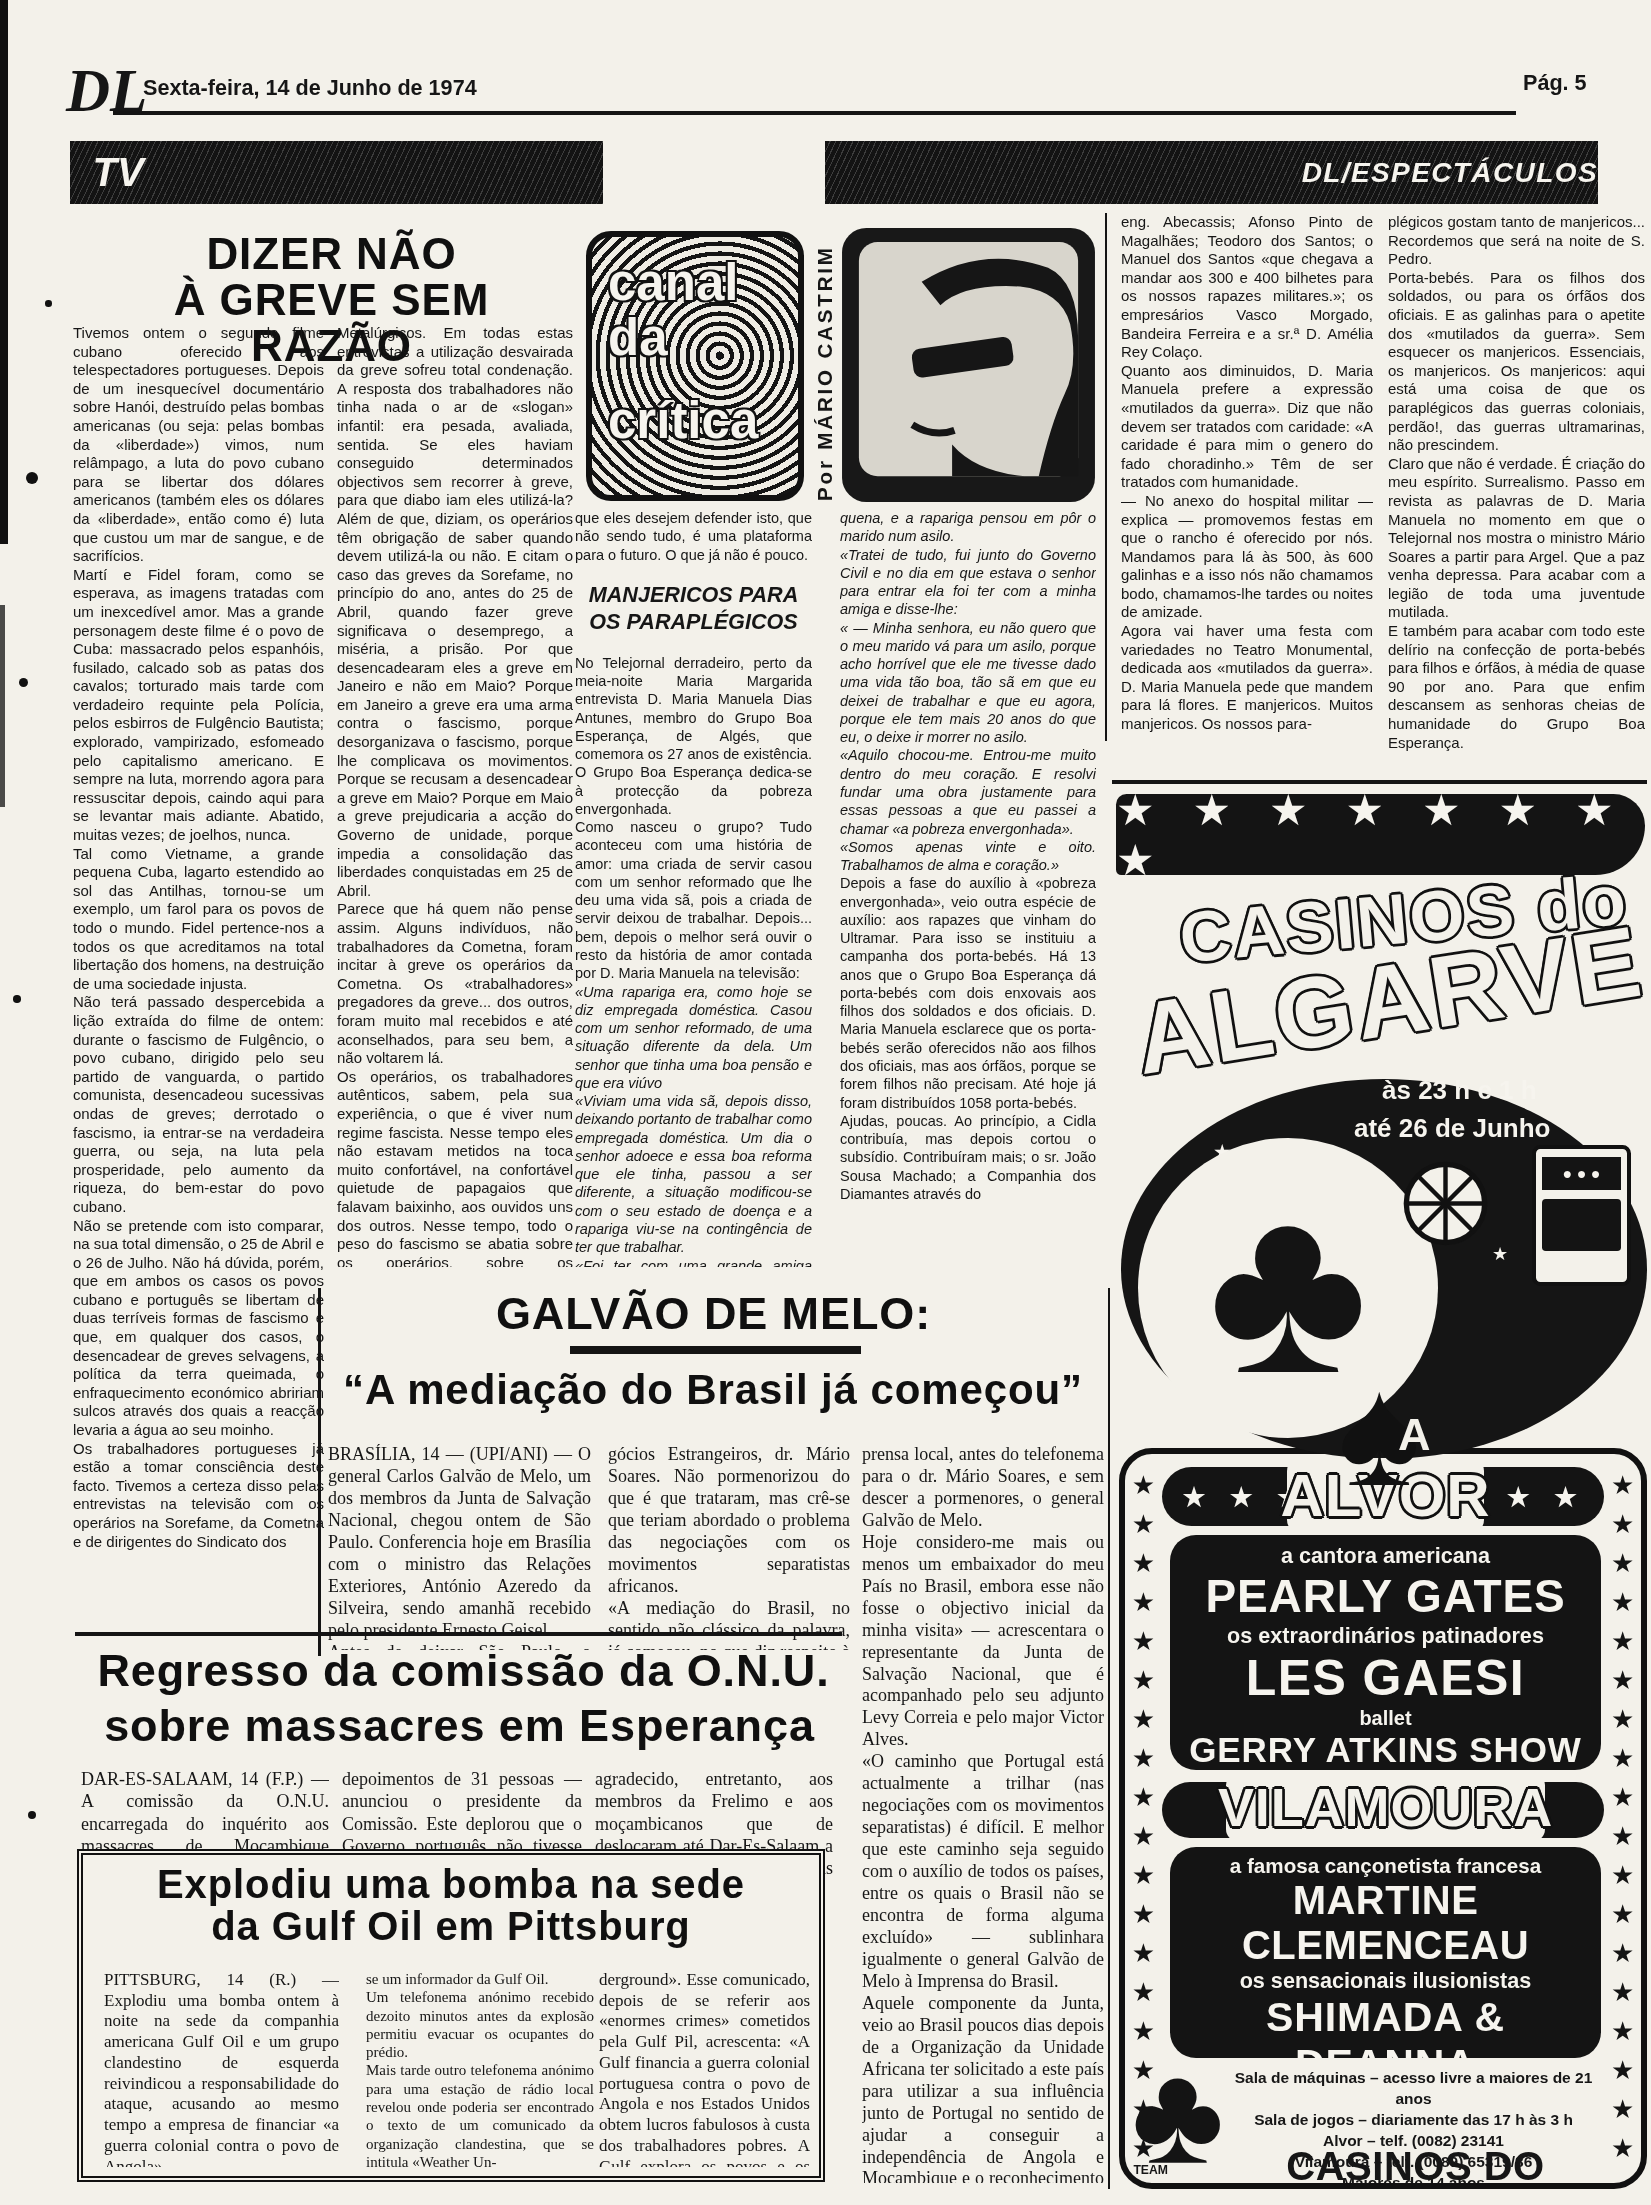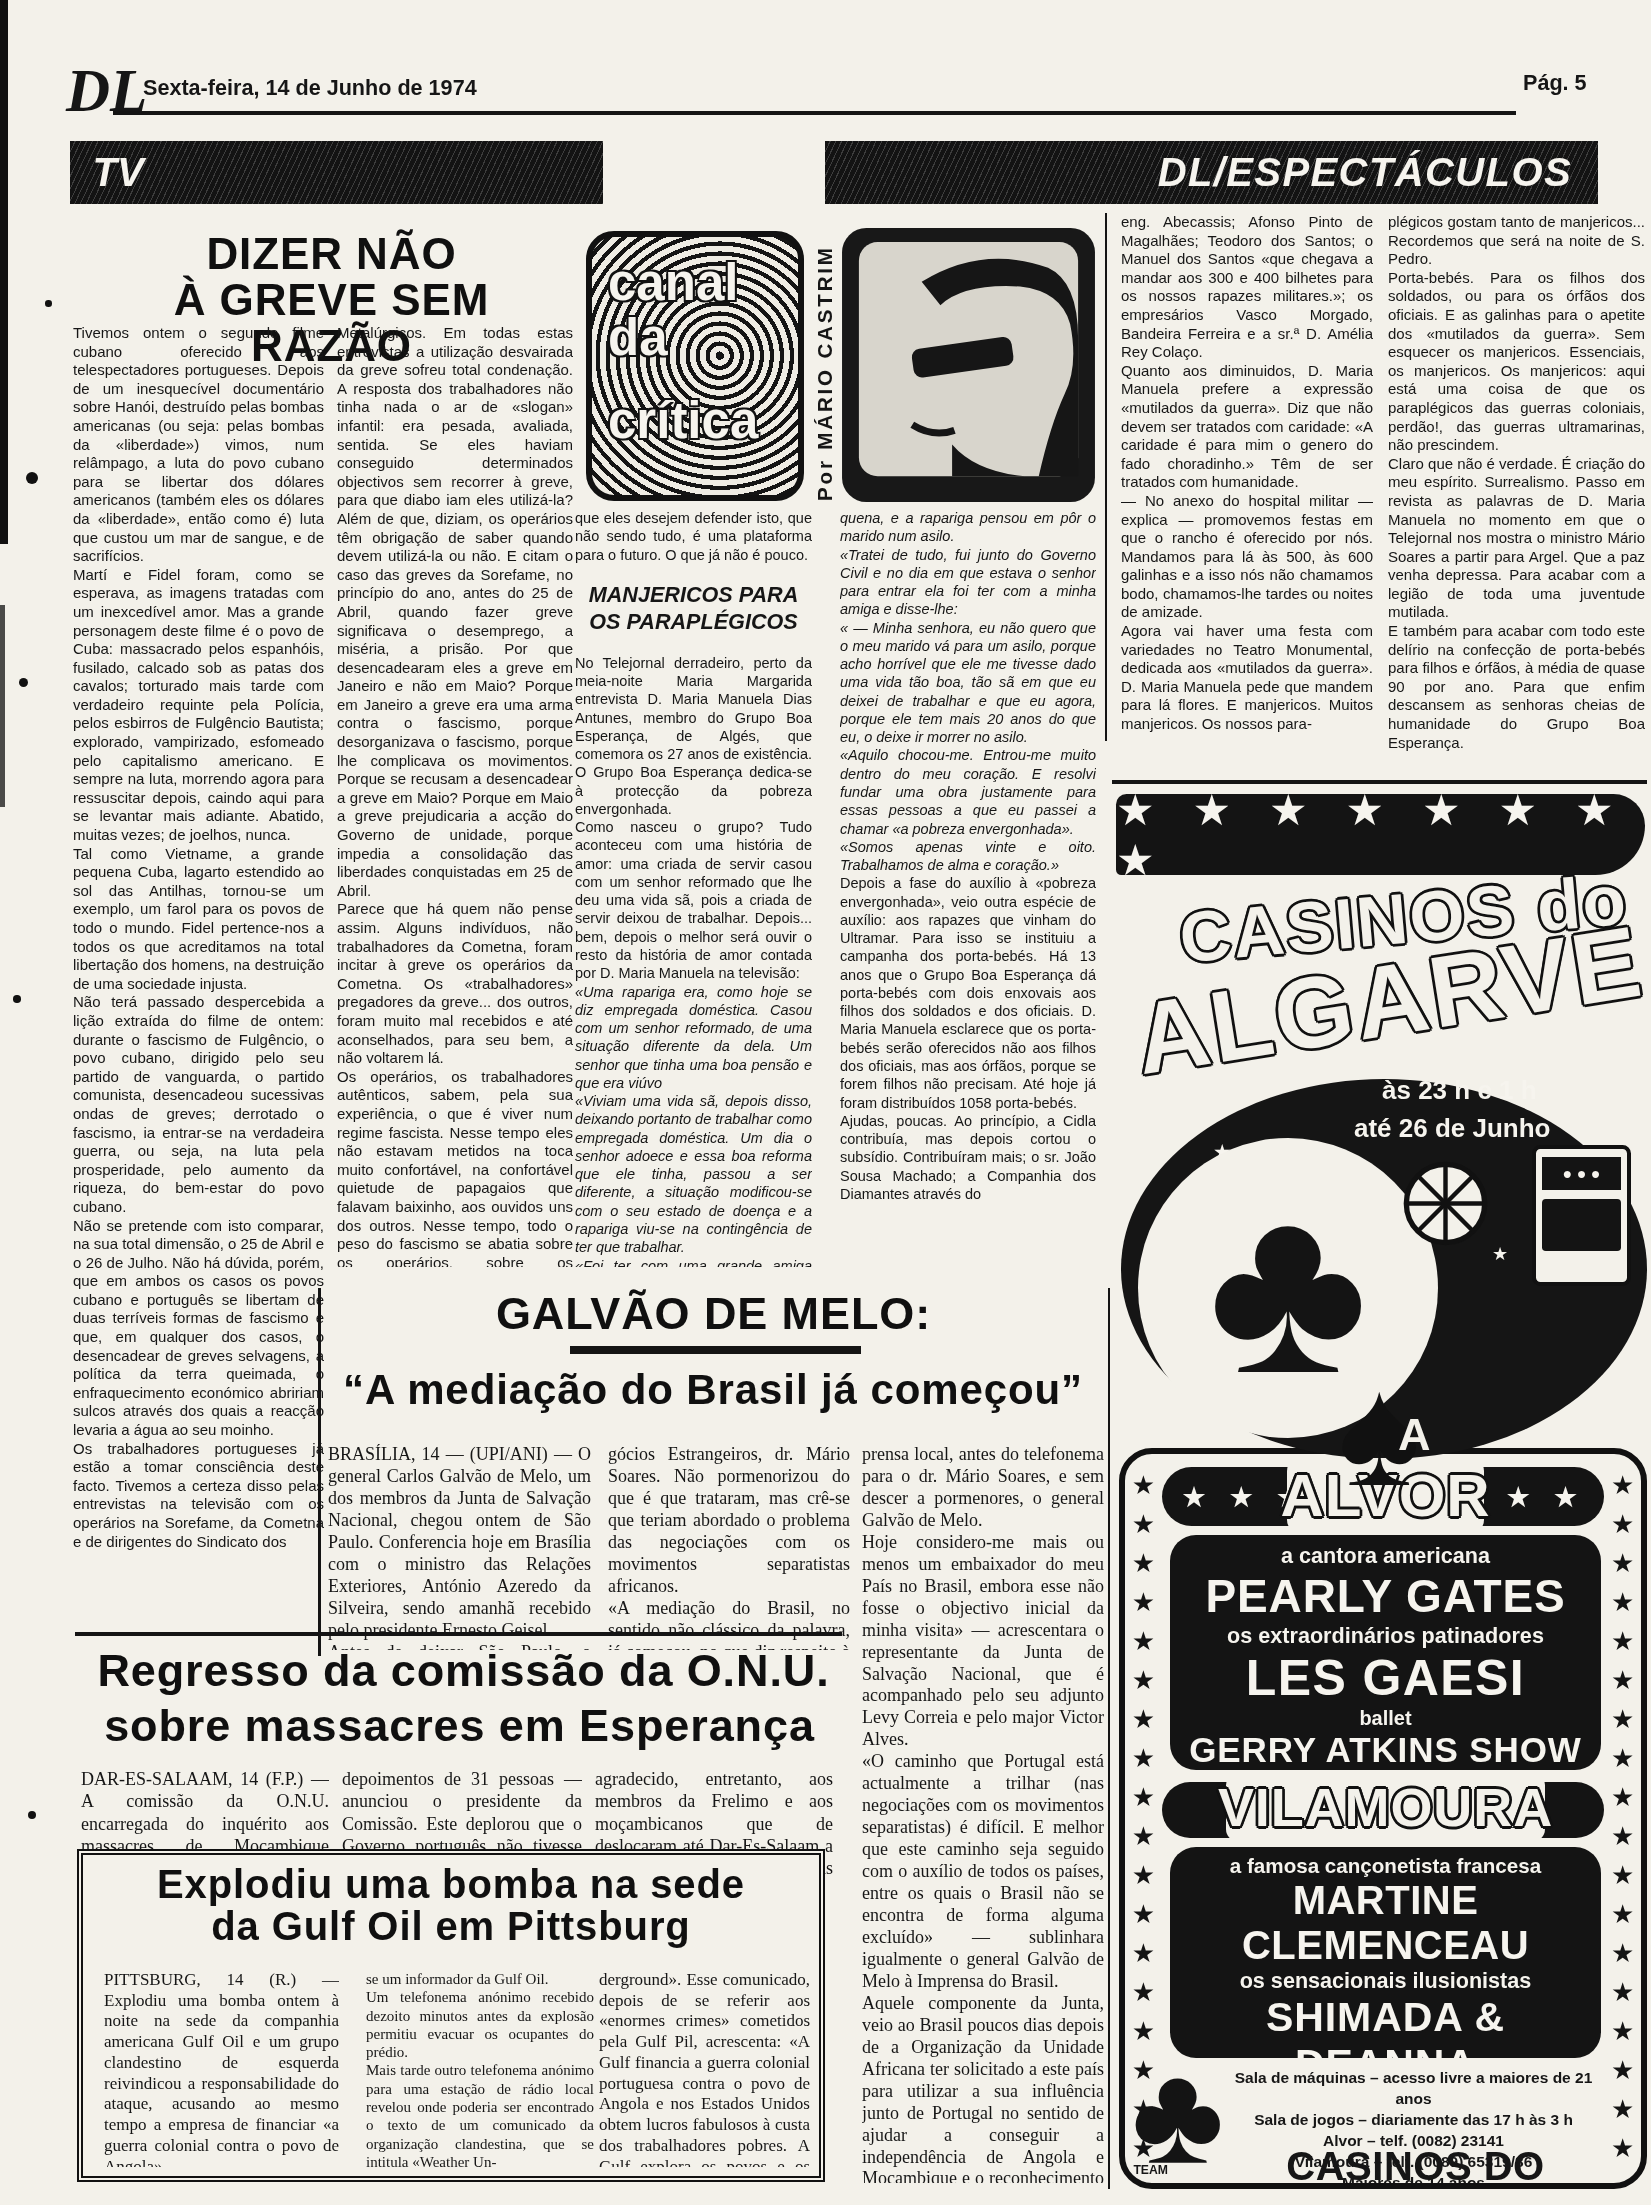--- a/index.html
+++ b/index.html
@@ -48,39 +48,39 @@
   <div class="abs b" style="left:1523px;top:70px;font-size:21.6px;">Pág. 5</div>
   <div class="abs rule" style="left:113px;top:111px;width:1403px;height:4.2px;"></div>
   <svg class="abs" style="left:361px;top:163px;" width="230" height="47" viewBox="0 0 490 100">
     <path d="M15,62 C60,20 110,75 160,58 S260,75 310,42 S425,18 470,48" fill="none" stroke="#111" stroke-width="15" stroke-linecap="round"></path>
   </svg>
 
   <div class="abs bar" style="left:70px;top:141px;width:533px;height:63px;">
     <span style="font-size:40px;padding-left:22.5px;">TV</span>
   </div>
   <div class="abs bar" style="left:825px;top:141px;width:773px;height:63px;justify-content:flex-end;">
-    <span style="font-size:40px;padding-right:26px;letter-spacing:1.4px;">DL/ESPECTÁCULOS</span>
+    <span style="font-size:28px;letter-spacing:1.4px;">DL/ESPECTÁCULOS</span>
   </div>
 
   <div class="abs headline center" style="left:99px;top:231px;width:465px;font-size:44px;">
     <div>DIZER NÃO</div>
     <div>À GREVE SEM RAZÃO</div>
   </div>
 
   <div class="abs col" style="left:73px;top:324px;width:251px;height:1295px;font-size:15px;line-height:1.24;">Tivemos ontem o segundo filme cubano oferecido aos telespectadores portugueses. Depois de um inesquecível documentário sobre Hanói, destruído pelas bombas americanas (ou seja: pelas bombas da «liberdade») vimos, num relâmpago, a luta do povo cubano para se libertar dos dólares americanos (também eles os dólares da «liberdade», então como é) luta que custou um mar de sangue, e de sacrifícios.
 Martí e Fidel foram, como se esperava, as imagens tratadas com um inexcedível amor. Mas a grande personagem deste filme é o povo de Cuba: massacrado pelos espanhóis, fusilado, calcado sob as patas dos cavalos; torturado mais tarde com verdadeiro requinte pela Polícia, pelos esbirros de Fulgêncio Bautista; explorado, vampirizado, esfomeado pelo capitalismo americano. E sempre na luta, morrendo agora para ressuscitar depois, caindo aqui para se levantar mais adiante. Abatido, muitas vezes; de joelhos, nunca.
 Tal como Vietname, a grande pequena Cuba, lagarto estendido ao sol das Antilhas, tornou-se um exemplo, um farol para os povos de todo o mundo. Fidel pertence-nos a todos os que acreditamos na total libertação dos homens, na destruição de uma sociedade injusta.
 Não terá passado despercebida a lição extraída do filme de ontem: durante o fascismo de Fulgêncio, o povo cubano, dirigido pelo seu partido de vanguarda, o partido comunista, desencadeou sucessivas ondas de greves; derrotado o fascismo, ia entrar-se na verdadeira guerra, ou seja, na luta pela prosperidade, pelo aumento da riqueza, do bem-estar do povo cubano.
 Não se pretende com isto comparar, na sua total dimensão, o 25 de Abril e o 26 de Julho. Não há dúvida, porém, que em ambos os casos os povos cubano e português se libertam de duas terríveis formas de fascismo e que, em qualquer dos casos, o desencadear de greves selvagens, a política da terra queimada, o enfraquecimento económico abririam sulcos através dos quais a reacção levaria a água ao seu moinho.
 Os trabalhadores portugueses já estão a tomar consciência deste facto. Tivemos a certeza disso pelas entrevistas na televisão com os operários na Sorefame, da Cometna e de dirigentes do Sindicato dos</div>
   <div class="abs col" style="left:337px;top:324px;width:236px;height:943px;font-size:15px;line-height:1.24;">Metalúrgicos. Em todas estas entrevistas a utilização desvairada da greve sofreu total condenação. A resposta dos trabalhadores não tinha nada o ar de «slogan» infantil: era pesada, avaliada, sentida. Se eles haviam conseguido determinados objectivos sem recorrer à greve, para que diabo iam eles utilizá-la? Além de que, diziam, os operários têm obrigação de saber quando devem utilizá-la ou não. E citam o caso das greves da Sorefame, no princípio do ano, antes do 25 de Abril, quando fazer greve significava o desemprego, a miséria, a prisão. Por que desencadearam eles a greve em Janeiro e não em Maio? Porque em Janeiro a greve era uma arma contra o fascismo, porque desorganizava o fascismo, porque lhe complicava os movimentos. Porque se recusam a desencadear a greve em Maio? Porque em Maio a greve prejudicaria a acção do Governo de unidade, porque impedia a consolidação das liberdades conquistadas em 25 de Abril.
 Parece que há quem não pense assim. Alguns indivíduos, não trabalhadores da Cometna, foram incitar à greve os operários da Cometna. Os «trabalhadores» pregadores da greve... dos outros, foram muito mal recebidos e até aconselhados, para seu bem, a não voltarem lá.
 Os operários, os trabalhadores autênticos, sabem, pela sua experiência, o que é viver num regime fascista. Nesse tempo eles não estavam metidos na toca muito confortável, na confortável quietude de papagaios que falavam baixinho, aos ouvidos uns dos outros. Nesse tempo, todo o peso do fascismo se abatia sobre os operários, sobre os trabalhadores. E natural que eles não queiram voltar atrás. É natural</div>
 
-  <div class="abs canal" style="left:586px;top:231px;width:218px;height:270px;padding:18px 0 0 16px;box-sizing:border-box;">
+  <div class="abs canal" style="left:586px;top:231px;width:218px;height:270px;padding:18px 0 0 16px;box-sizing:border-box;border-radius:25px;">
     <span>canal</span>
     <span>da</span>
     <span style="margin-top:28px;">crítica</span>
   </div>
 
   <div class="abs byline" style="left:813px;top:234px;height:267px;">Por MÁRIO CASTRIM</div>
 
   <div class="abs" style="left:842px;top:228px;width:253px;height:274px;">
     <svg width="253" height="274" viewBox="0 0 540 585">
       <rect width="540" height="585" rx="52" fill="#181818"></rect>

